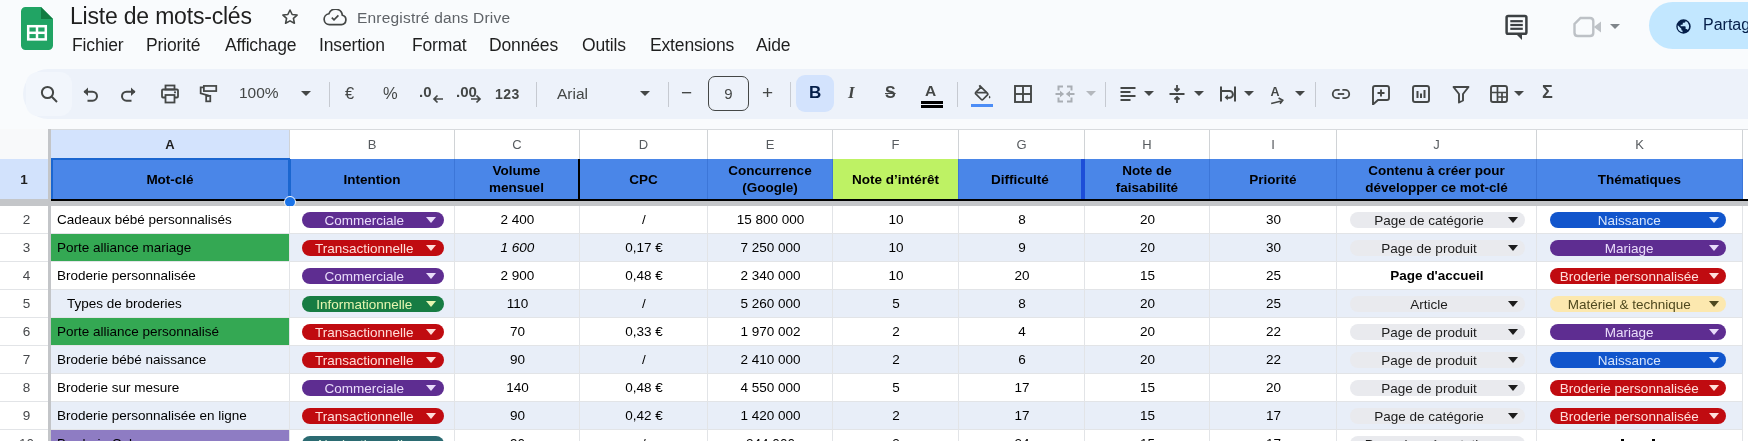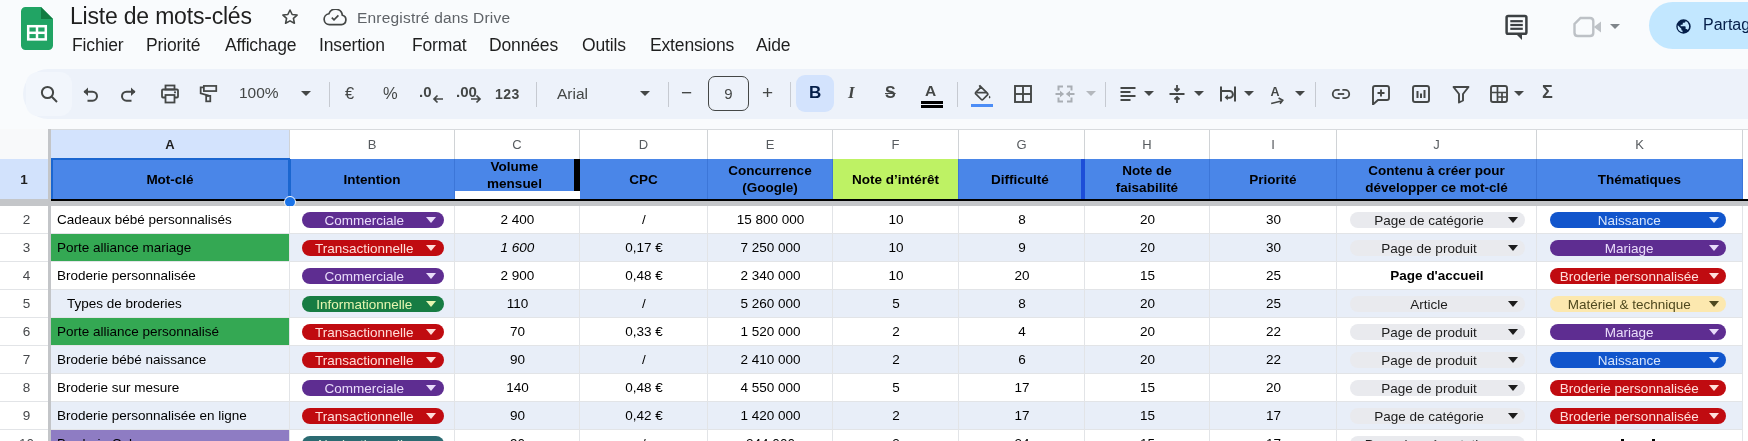--- a/index.html
+++ b/index.html
@@ -246,21 +246,21 @@
 <div class="cell" style="left:1210px;top:130px;width:127px;height:29px;background:#ffffff;border-right:1px solid #d0d3d6;box-sizing:border-box;font-size:13px;color:#575b5f;font-weight:400;">I</div>
 <div class="cell" style="left:1337px;top:130px;width:200px;height:29px;background:#ffffff;border-right:1px solid #d0d3d6;box-sizing:border-box;font-size:13px;color:#575b5f;font-weight:400;">J</div>
 <div class="cell" style="left:1537px;top:130px;width:206px;height:29px;background:#ffffff;border-right:1px solid #d0d3d6;box-sizing:border-box;font-size:13px;color:#575b5f;font-weight:400;">K</div>
 <div class="cell" style="left:0;top:159px;width:48px;height:40px;background:#d2e2fc;font-weight:700;color:#1f1f1f;font-size:13.5px;">1</div>
 <div class="cell hdrtxt" style="left:51px;top:159px;width:239px;height:40px;background:#4a86e8;border-right:1px solid #3c76d8;box-sizing:border-box;">
     <div>Mot-clé</div>
   </div>
 <div class="cell hdrtxt" style="left:290px;top:159px;width:165px;height:40px;background:#4a86e8;border-right:1px solid #3c76d8;box-sizing:border-box;">
     <div>Intention</div>
   </div>
-<div class="cell hdrtxt" style="left:455px;top:159px;width:125px;height:32px;background:#4a86e8;border-right:6px solid #000000;box-sizing:border-box;">
+<div class="cell hdrtxt" style="left:455px;top:159px;width:125px;height:40px;background:#4a86e8;border-right:2px solid #000000;box-sizing:border-box;">
     <div>Volume<br>mensuel</div>
   </div>
 <div class="cell hdrtxt" style="left:580px;top:159px;width:128px;height:40px;background:#4a86e8;border-right:1px solid #3c76d8;box-sizing:border-box;">
     <div>CPC</div>
   </div>
 <div class="cell hdrtxt" style="left:708px;top:159px;width:125px;height:40px;background:#4a86e8;border-right:1px solid #3c76d8;box-sizing:border-box;">
     <div>Concurrence<br>(Google)</div>
   </div>
 <div class="cell hdrtxt" style="left:833px;top:159px;width:126px;height:40px;background:#bef264;border-right:1px solid #3c76d8;box-sizing:border-box;">
     <div>Note d’intérêt</div>
@@ -425,21 +425,21 @@
 <div class="abs" style="left:1210px;top:317.5px;width:127px;height:28px;background:#ffffff;border-right:1px solid #e2e4e7;border-bottom:1px solid #e2e4e7;box-sizing:border-box;"></div>
 <div class="abs" style="left:1337px;top:317.5px;width:200px;height:28px;background:#ffffff;border-right:1px solid #e2e4e7;border-bottom:1px solid #e2e4e7;box-sizing:border-box;"></div>
 <div class="abs" style="left:1537px;top:317.5px;width:206px;height:28px;background:#ffffff;border-right:1px solid #e2e4e7;border-bottom:1px solid #e2e4e7;box-sizing:border-box;"></div>
 <div class="cellL" style="left:51px;top:317.5px;width:239px;height:28px;">Porte alliance personnalisé</div>
 <div class="pill" style="left:302px;top:323.5px;width:141.5px;background:#c00b10;color:#ffdeda;">
     <span class="ptxt">Transactionnelle</span>
     <span class="ptri" style="border-top-color:#ffdeda;"></span>
   </div>
 <div class="cell" style="left:455px;top:317.5px;width:125px;height:28px;">70</div>
 <div class="cell" style="left:580px;top:317.5px;width:128px;height:28px;">0,33 €</div>
-<div class="cell" style="left:708px;top:317.5px;width:125px;height:28px;">1 520 000</div>
+<div class="cell" style="left:708px;top:317.5px;width:125px;height:28px;">1 970 002</div>
 <div class="cell" style="left:833px;top:317.5px;width:126px;height:28px;">2</div>
 <div class="cell" style="left:959px;top:317.5px;width:126px;height:28px;">4</div>
 <div class="cell" style="left:1085px;top:317.5px;width:125px;height:28px;">20</div>
 <div class="cell" style="left:1210px;top:317.5px;width:127px;height:28px;">22</div>
 <div class="pill" style="left:1350px;top:323.5px;width:175px;background:#e9eaee;color:#1c1c1c;">
     <span class="ptxt">Page de produit</span>
     <span class="ptri" style="border-top-color:#1c1c1c;"></span>
   </div>
 <div class="pill" style="left:1549.5px;top:323.5px;width:176.5px;background:#5e2d91;color:#e9dcfa;">
     <span class="ptxt">Mariage</span>

